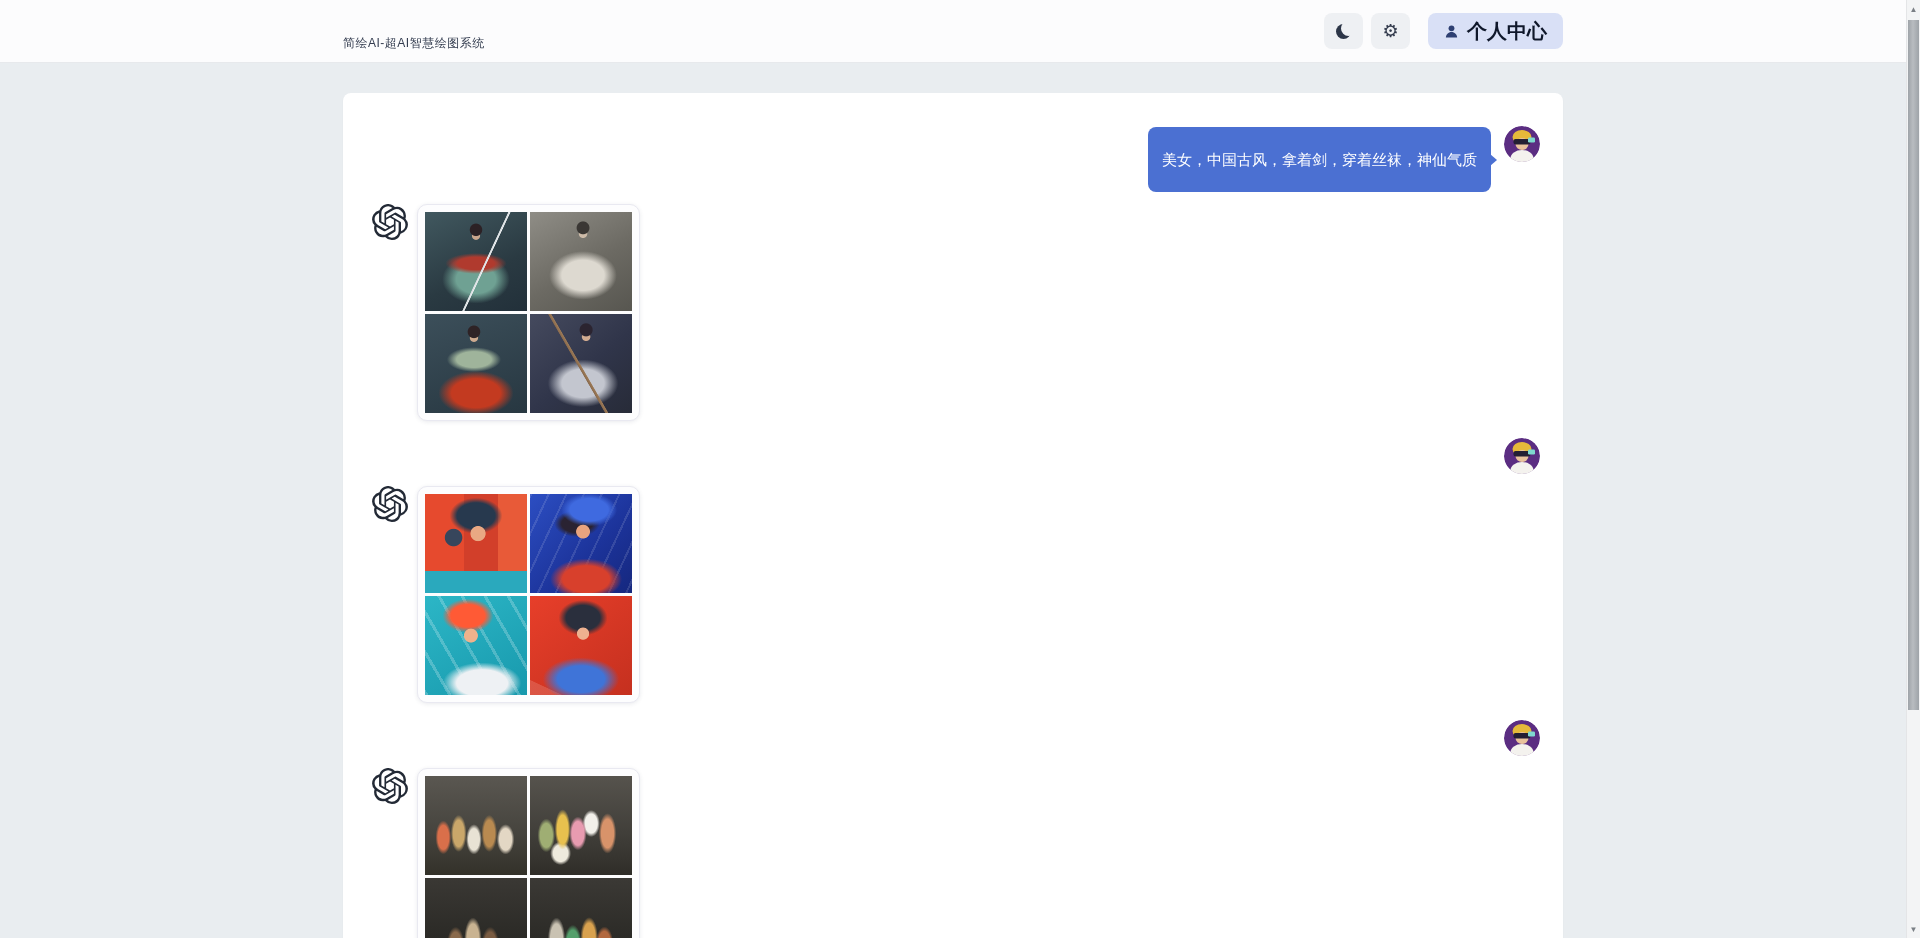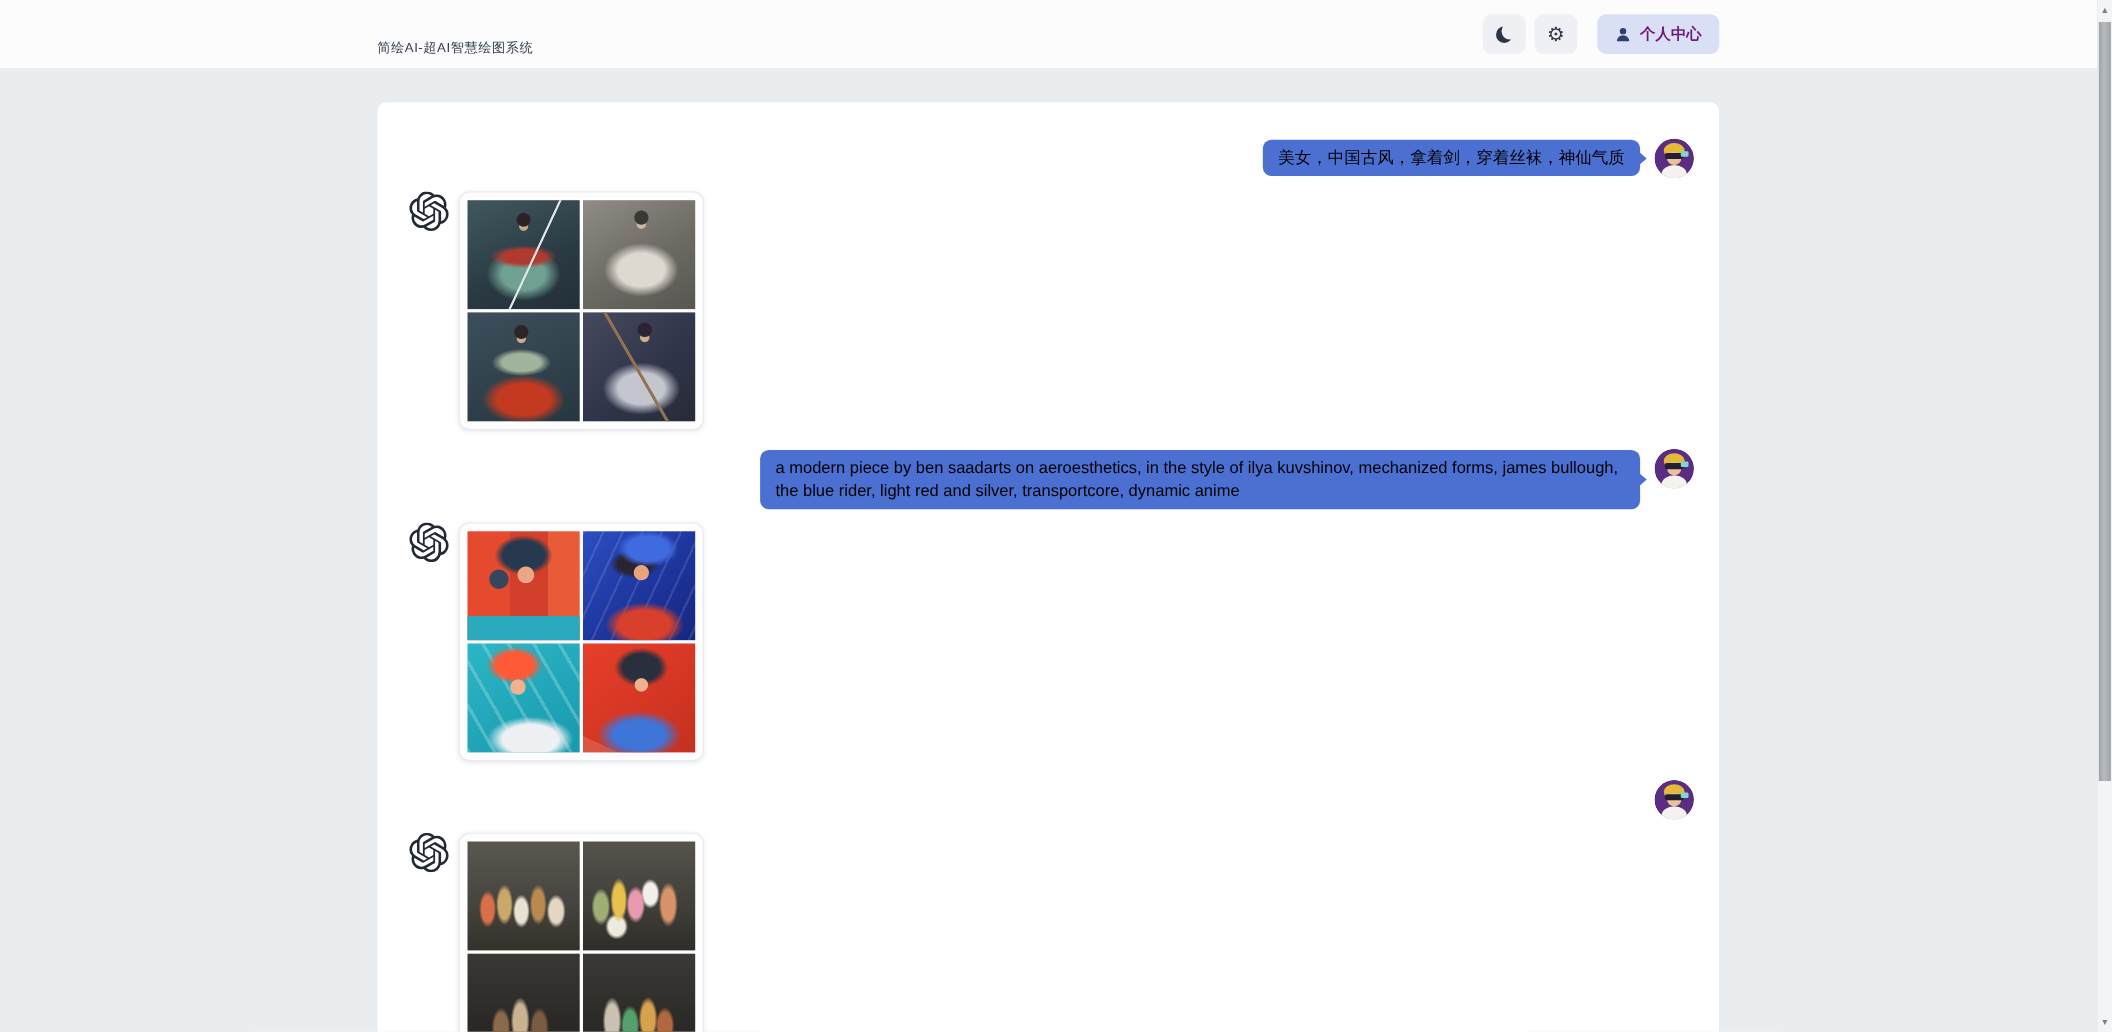--- a/index.html
+++ b/index.html
@@ -43,22 +43,22 @@
     width: 15px; height: 15px; border-radius: 50%;
     box-shadow: inset 5px -3px 0 0 #2c3547;
   }
   .gear { font-size: 18px; color: #323a4c; line-height: 1; }
   .profile-btn {
     height: 36px;
     margin-left: 10px;
     padding: 0 16px;
     border: none; border-radius: 8px;
     background: #d9e0f6;
-    color: #701a75;
-    font-size: 14px; font-weight: bold;
+    color: #0f172a;
+    font-size: 20px; font-weight: bold;
     display: flex; align-items: center; gap: 8px;
     cursor: pointer;
     font-family: inherit;
   }
 
   
   .chat-card {
     width: 1220px;
     margin-left: 343px;
     margin-top: 30px;
@@ -68,24 +68,24 @@
     padding: 33px 23px 24px 29px;
     min-height: 1100px;
   }
   .row { display: flex; }
   .row.user { justify-content: flex-end; align-items: flex-start; gap: 13px; margin-bottom: 12px; }
   .row.ai   { justify-content: flex-start; align-items: flex-start; gap: 9px; margin-bottom: 17px; }
 
   .bubble {
     position: relative;
     background: #4b70d2;
-    color: #000000;
+    color: #ffffff;
     font-size: 15px;
     line-height: 21px;
-    padding: 6px 14px;
+    padding: 22px 14px;
     border-radius: 8px;
     max-width: 800px;
     margin-top: 1px;
   }
   .bubble::after {
     content: "";
     position: absolute;
     right: -6px; top: 50%;
     transform: translateY(-50%);
     border-top: 6px solid transparent;
@@ -268,23 +268,20 @@
       </svg>
       <div class="img-card">
         <div class="tile g1a"></div>
         <div class="tile g1b"></div>
         <div class="tile g1c"></div>
         <div class="tile g1d"></div>
       </div>
     </div>
 
     <div class="row user">
-      <div class="bubble">
-        <span>a modern piece by ben saadarts on aeroesthetics, in the style of ilya kuvshinov, mechanized forms, james bullough, the blue rider, light red and silver, transportcore, dynamic anime</span>
-      </div>
       <div class="avatar">
         <svg width="36" height="36" viewBox="0 0 36 36">
           <circle cx="18" cy="18" r="18" fill="#5b2d82"></circle>
           <ellipse cx="18" cy="11" rx="9.5" ry="7" fill="#e5b93a"></ellipse>
           <ellipse cx="18" cy="18" rx="6.5" ry="6" fill="#e9c29c"></ellipse>
           <rect x="9.5" y="13" width="17" height="5.5" rx="2" fill="#241f33"></rect>
           <rect x="24" y="11.5" width="7" height="5" rx="1.2" fill="#7fd8cf"></rect>
           <ellipse cx="18" cy="32.5" rx="11.5" ry="8.5" fill="#f4f2ee"></ellipse>
         </svg>
       </div>

